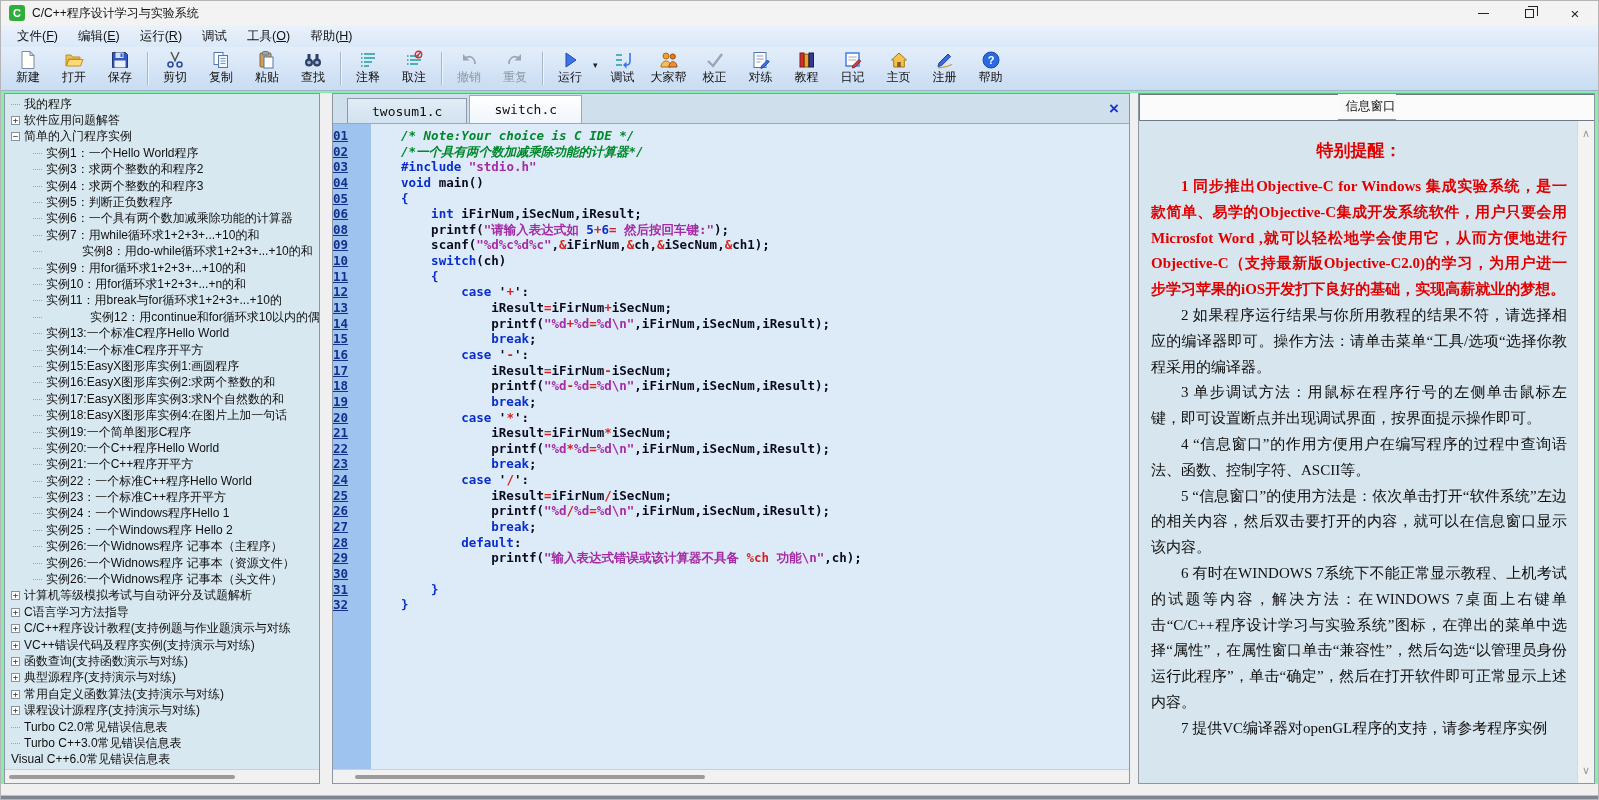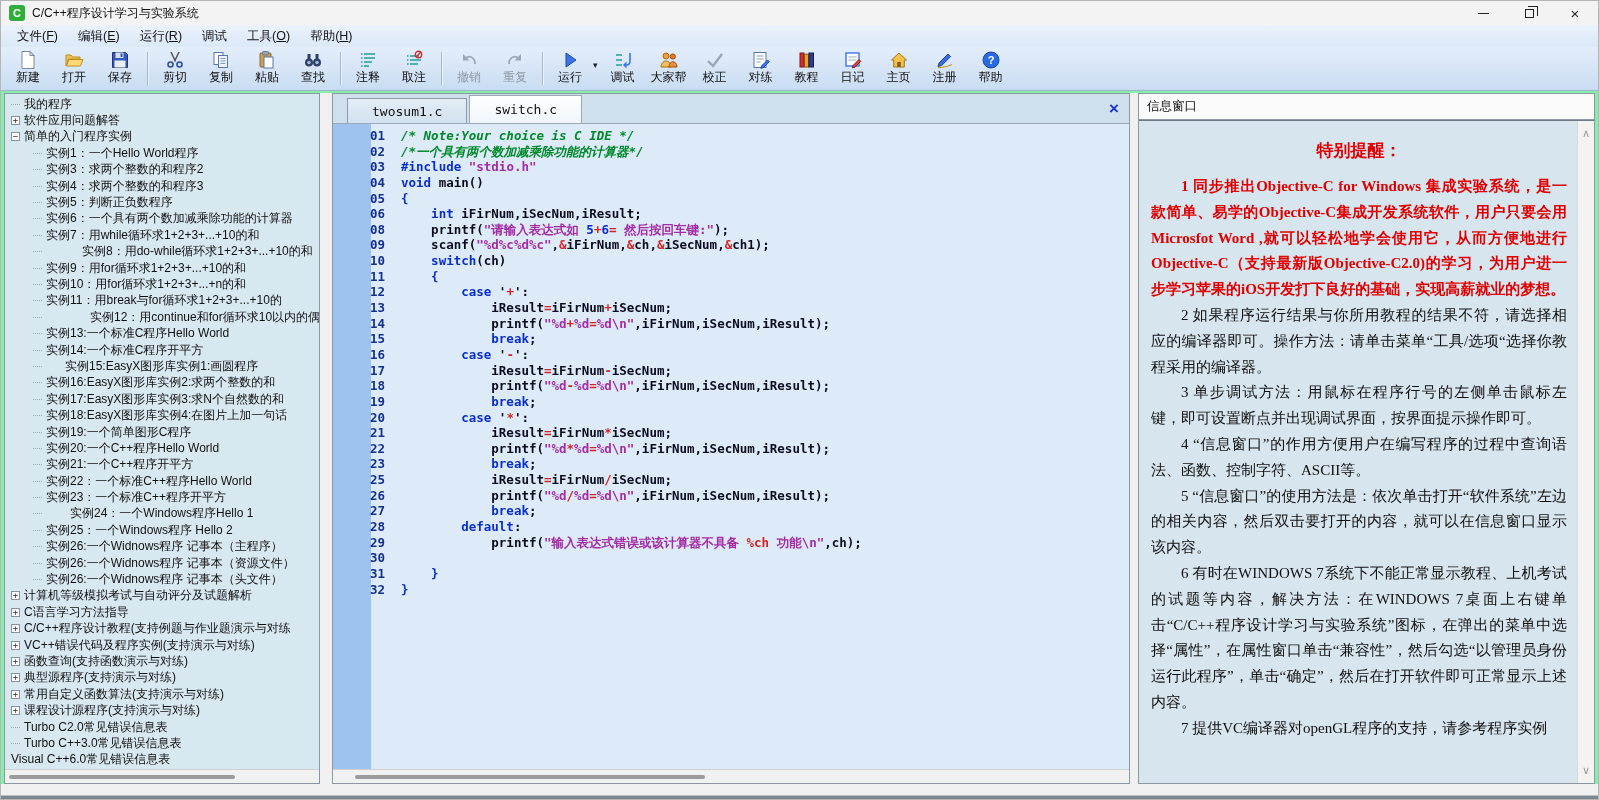--- a/index.html
+++ b/index.html
@@ -60,32 +60,32 @@
   .editor-panel { width:798px; flex:0 0 auto; display:flex; flex-direction:column; background:#d3e2ee; }
   .tabbar { height:30px; background:#cfdfec; display:flex; align-items:flex-end; padding-left:14px; flex:0 0 auto; border-bottom:1px solid #9aa8b8; }
   .tab { height:25px; padding:0 24px; display:flex; align-items:center; font-family:"DejaVu Sans Mono","Liberation Mono",monospace;
     font-size:13px; color:#101010; background:linear-gradient(#e2edf6,#d2e2ef); border:1px solid #8d99a8; border-bottom:none; margin-right:2px; }
   .tab.active { height:28px; background:linear-gradient(#ffffff,#eff6fc); border-color:#9aa8b8; }
   .tab-close { margin-left:auto; margin-right:10px; align-self:center; color:#1535d0; font-weight:bold; font-size:17px; line-height:1; }
   .code-wrap { flex:1 1 auto; overflow:hidden; position:relative;
     background:linear-gradient(to right,#9dc3ee 0,#9dc3ee 38px,#dcebf7 38px); }
   .crow { display:flex; height:15.65px; font-family:"DejaVu Sans Mono","Liberation Mono",monospace;
     font-size:12.5px; font-weight:bold; line-height:15.65px; white-space:pre; }
-  .ln { width:52px; flex:0 0 auto; text-align:right; color:#14308c; }
+  .ln { width:52px; flex:0 0 auto; text-align:left; color:#14308c;text-decoration:underline; }
   .lc { padding-left:16px; }
   .cm { color:#00882b; font-style:italic; }
   .kw { color:#0a2ecc; }
   .str { color:#a62ba6; }
   .op { color:#d42525; }
   .num { color:#0a2ecc; }
   .pl { color:#0b0b20; }
   .code-pad-top { height:4px; }
 
   
-  .info-panel { flex:1 1 auto; display:flex; flex-direction:column; background:#fbfbfb; }
+  .info-panel { flex:1 1 auto; display:flex; flex-direction:column; background:#fbfbfb;align-items:center; }
   .info-header { height:26px; background:#fafafa; font-size:12.5px; color:#111; display:flex; align-items:center;
     padding-left:8px; border-bottom:1px solid #8d97a3; flex:0 0 auto; }
   .info-body { flex:1 1 auto; display:flex; min-height:0; border-top:1px solid #6f7a86; }
   .info-content { flex:1 1 auto; background:#d7e5ee; overflow:hidden; padding:12px 10px 0 12px;
     font-family:"Liberation Serif","DejaVu Serif",serif; }
   .info-title { text-align:center; color:#e00000; font-weight:bold; font-size:17px; margin:6px 0 12px; }
   .info-p { font-size:15px; line-height:1.72; text-indent:2em; text-align:justify; color:#101010; }
   .info-p.red { color:#e00000; font-weight:bold; }
   .vscroll { width:17px; background:#f3f3f3; border-left:1px solid #d9d9d9; position:relative; flex:0 0 auto; }
   .vchevron { position:absolute; left:0; width:100%; text-align:center; color:#9a9a9a; font-size:11px; }
@@ -399,21 +399,21 @@
             <span class="tlabel2">实例12：用continue和for循环求10以内的偶数</span>
           </div>
           <div class="titem" style="padding-left: 26px;">
             <span class="stub"></span>
             <span class="tlabel2">实例13:一个标准C程序Hello World</span>
           </div>
           <div class="titem" style="padding-left: 26px;">
             <span class="stub"></span>
             <span class="tlabel2">实例14:一个标准C程序开平方</span>
           </div>
-          <div class="titem" style="padding-left: 26px; gap: 19px;">
+          <div class="titem" style="padding-left: 26px;">
             <span class="stub"></span>
             <span class="tlabel2">实例15:EasyX图形库实例1:画圆程序</span>
           </div>
           <div class="titem" style="padding-left: 26px;">
             <span class="stub"></span>
             <span class="tlabel2">实例16:EasyX图形库实例2:求两个整数的和</span>
           </div>
           <div class="titem" style="padding-left: 26px;">
             <span class="stub"></span>
             <span class="tlabel2">实例17:EasyX图形库实例3:求N个自然数的和</span>
@@ -435,21 +435,21 @@
             <span class="tlabel2">实例21:一个C++程序开平方</span>
           </div>
           <div class="titem" style="padding-left: 26px;">
             <span class="stub"></span>
             <span class="tlabel2">实例22：一个标准C++程序Hello World</span>
           </div>
           <div class="titem" style="padding-left: 26px;">
             <span class="stub"></span>
             <span class="tlabel2">实例23：一个标准C++程序开平方</span>
           </div>
-          <div class="titem" style="padding-left: 26px; gap: 24px;">
+          <div class="titem" style="padding-left: 26px;">
             <span class="stub"></span>
             <span class="tlabel2">实例24：一个Windows程序Hello 1</span>
           </div>
           <div class="titem" style="padding-left: 26px; text-align: center;">
             <span class="stub"></span>
             <span class="tlabel2">实例25：一个Windows程序 Hello 2</span>
           </div>
           <div class="titem" style="padding-left: 26px;">
             <span class="stub"></span>
             <span class="tlabel2">实例26:一个Widnows程序 记事本（主程序）</span>
@@ -541,20 +541,21 @@
             <div class="crow"><span class="ln">14</span><span class="lc"><span class="pl">            printf(</span><span class="str">"%d</span><span class="op">+</span><span class="str">%d</span><span class="op">=</span><span class="str">%d\n"</span><span class="pl">,iFirNum,iSecNum,iResult);</span></span></div>
             <div class="crow"><span class="ln">15</span><span class="lc"><span class="pl">            </span><span class="kw">break</span><span class="pl">;</span></span></div>
             <div class="crow"><span class="ln">16</span><span class="lc"><span class="pl">        </span><span class="kw">case</span><span class="pl"> '</span><span class="op">-</span><span class="pl">':</span></span></div>
             <div class="crow"><span class="ln">17</span><span class="lc"><span class="pl">            iResult</span><span class="op">=</span><span class="pl">iFirNum</span><span class="op">-</span><span class="pl">iSecNum;</span></span></div>
             <div class="crow"><span class="ln">18</span><span class="lc"><span class="pl">            printf(</span><span class="str">"%d</span><span class="op">-</span><span class="str">%d</span><span class="op">=</span><span class="str">%d\n"</span><span class="pl">,iFirNum,iSecNum,iResult);</span></span></div>
             <div class="crow"><span class="ln">19</span><span class="lc"><span class="pl">            </span><span class="kw">break</span><span class="pl">;</span></span></div>
             <div class="crow"><span class="ln">20</span><span class="lc"><span class="pl">        </span><span class="kw">case</span><span class="pl"> '</span><span class="op">*</span><span class="pl">':</span></span></div>
             <div class="crow"><span class="ln">21</span><span class="lc"><span class="pl">            iResult</span><span class="op">=</span><span class="pl">iFirNum</span><span class="op">*</span><span class="pl">iSecNum;</span></span></div>
             <div class="crow"><span class="ln">22</span><span class="lc"><span class="pl">            printf(</span><span class="str">"%d</span><span class="op">*</span><span class="str">%d</span><span class="op">=</span><span class="str">%d\n"</span><span class="pl">,iFirNum,iSecNum,iResult);</span></span></div>
             <div class="crow"><span class="ln">23</span><span class="lc"><span class="pl">            </span><span class="kw">break</span><span class="pl">;</span></span></div>
+            <div class="crow"><span class="ln">24</span><span class="lc"><span class="pl">        </span><span class="kw">case</span><span class="pl"> '</span><span class="op">/</span><span class="pl">':</span></span></div>
             <div class="crow"><span class="ln">25</span><span class="lc"><span class="pl">            iResult</span><span class="op">=</span><span class="pl">iFirNum</span><span class="op">/</span><span class="pl">iSecNum;</span></span></div>
             <div class="crow"><span class="ln">26</span><span class="lc"><span class="pl">            printf(</span><span class="str">"%d</span><span class="op">/</span><span class="str">%d</span><span class="op">=</span><span class="str">%d\n"</span><span class="pl">,iFirNum,iSecNum,iResult);</span></span></div>
             <div class="crow"><span class="ln">27</span><span class="lc"><span class="pl">            </span><span class="kw">break</span><span class="pl">;</span></span></div>
             <div class="crow"><span class="ln">28</span><span class="lc"><span class="pl">        </span><span class="kw">default</span><span class="pl">:</span></span></div>
             <div class="crow"><span class="ln">29</span><span class="lc"><span class="pl">            printf(</span><span class="str">"输入表达式错误或该计算器不具备 </span><span class="op">%ch</span><span class="str"> 功能\n"</span><span class="pl">,ch);</span></span></div>
             <div class="crow"><span class="ln">30</span><span class="lc"></span></div>
             <div class="crow"><span class="ln">31</span><span class="lc"><span class="pl">    </span><span class="kw">}</span></span></div>
             <div class="crow"><span class="ln">32</span><span class="lc"><span class="kw">}</span></span></div>
           </div>
       </div>

